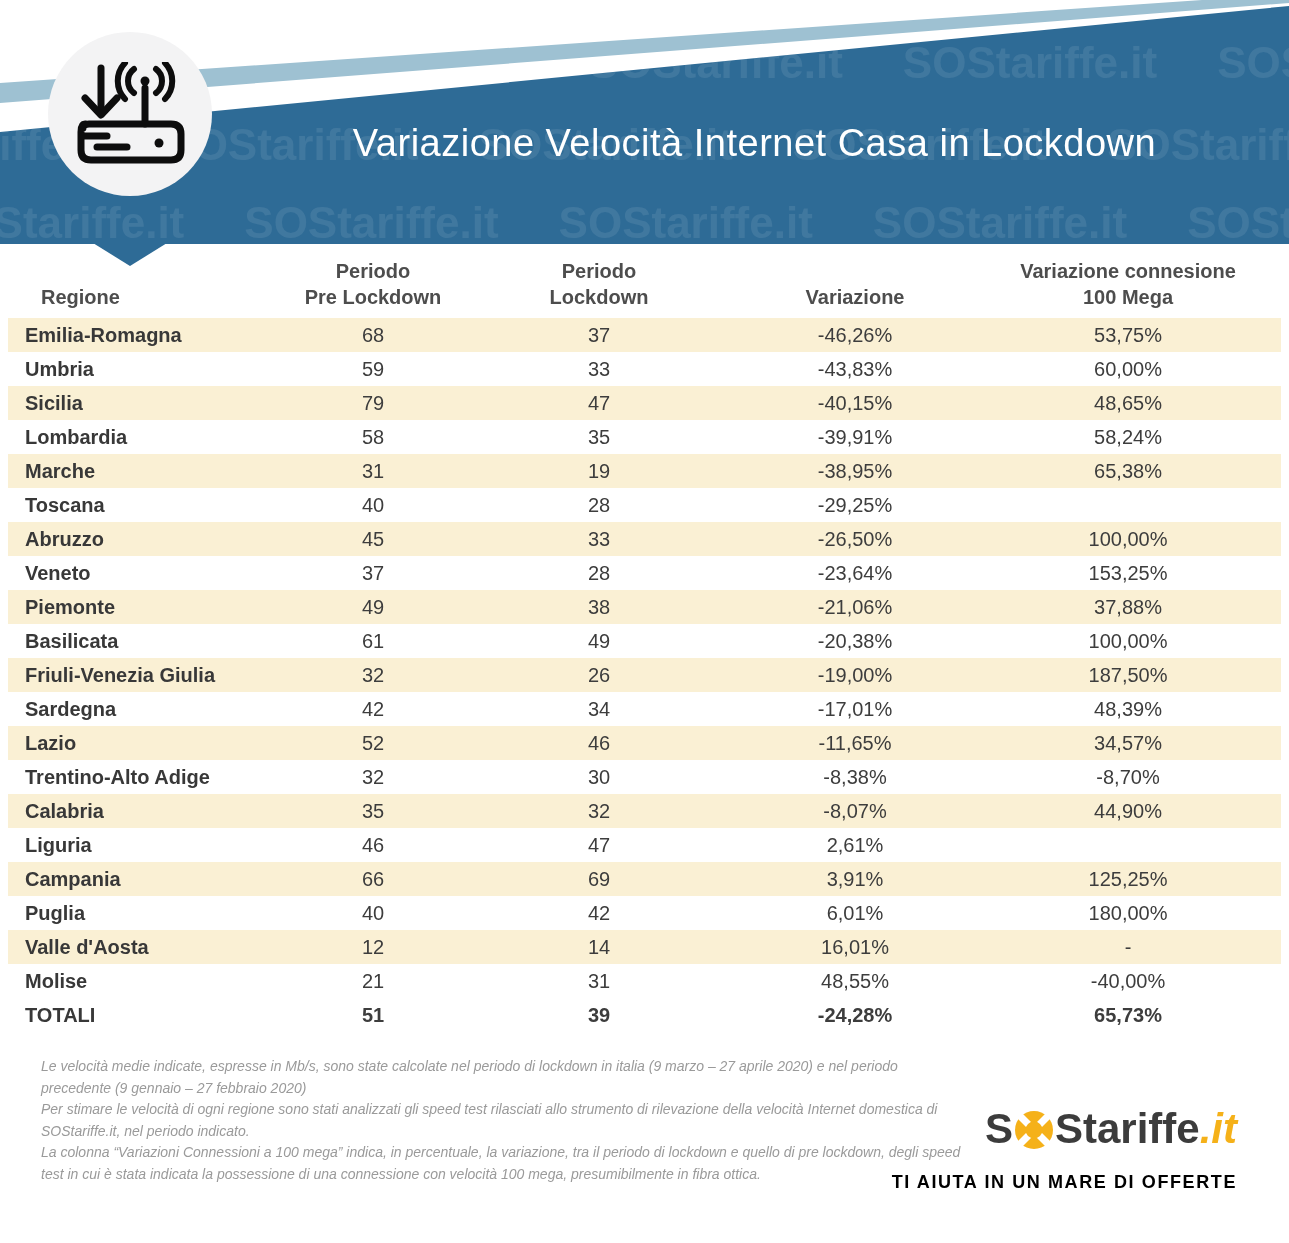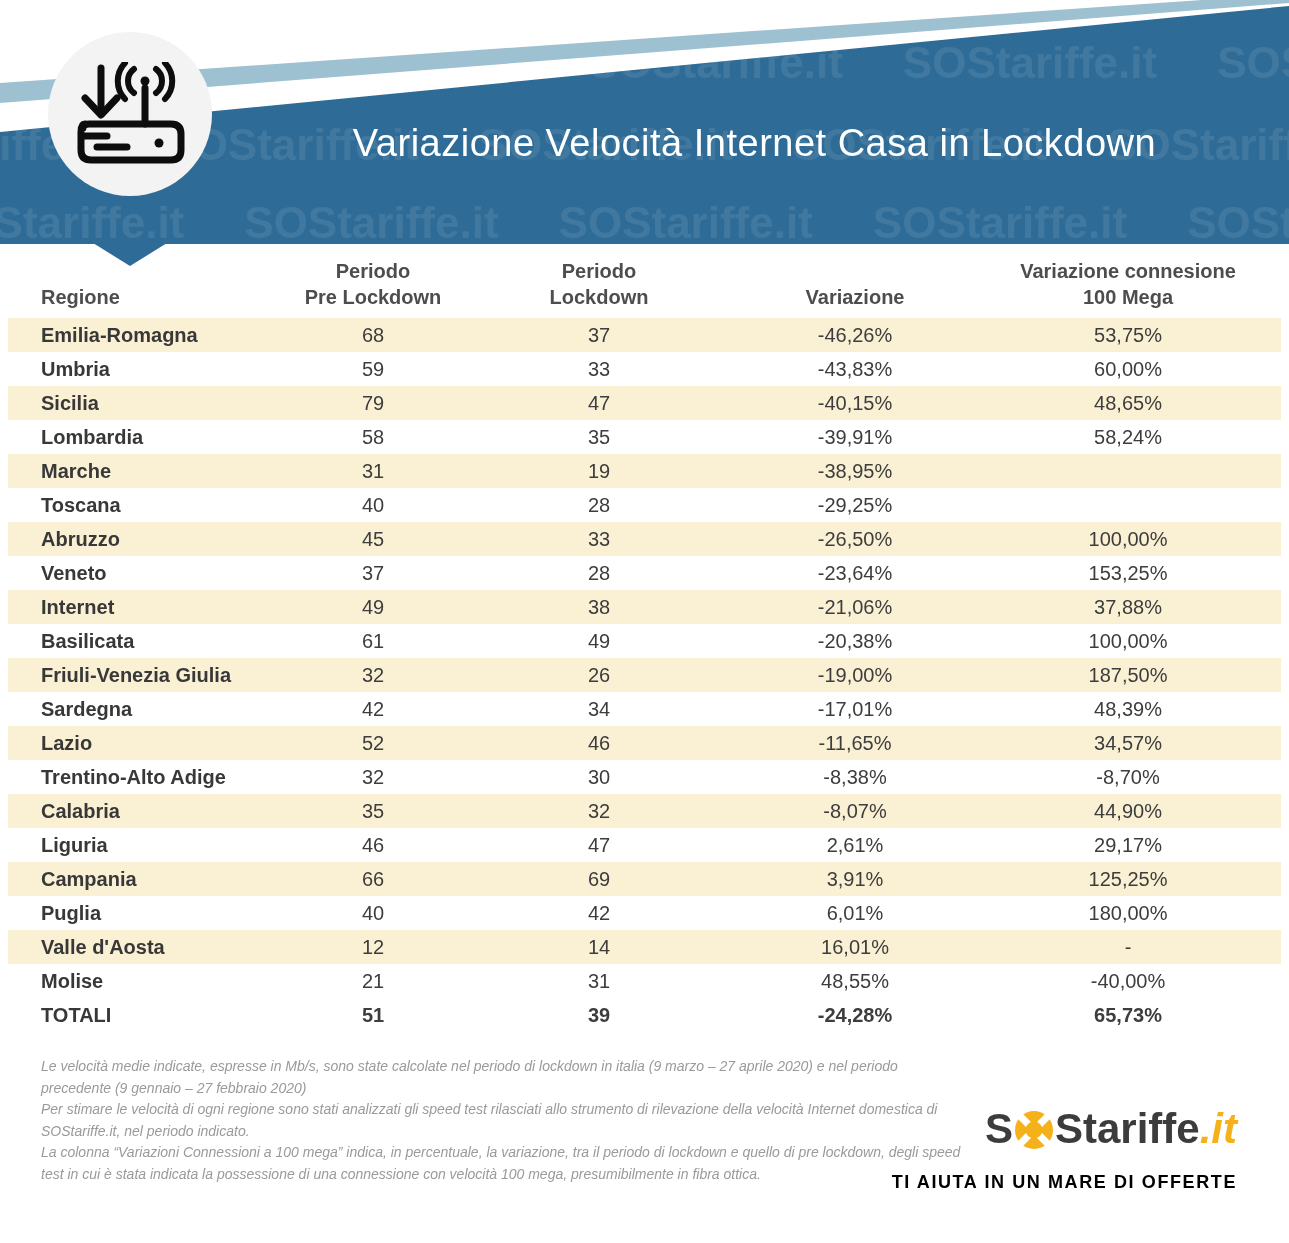--- a/index.html
+++ b/index.html
@@ -59,21 +59,21 @@
   }
   .thead .hcell { text-align:center; line-height:1.3;margin-top:8px; }
   .thead .hregion { text-align:left; padding-left:33px; }
   .tbody .trow {
     display:grid; grid-template-columns:275px 180px 272px 240px 306px;
     align-items:center; height:34px;
     font-size:20px; color:#3D3D3D;
   }
   .tbody .trow:nth-child(odd) { background:#FAF0D4; }
   .cell { text-align:center; }
-  .region-cell { text-align:left; padding-left:33px; font-weight:700; color:#383838; }
+  .region-cell { text-align:left; padding-left:17px; font-weight:700; color:#383838; }
   .total-row { background:#ffffff !important; font-weight:700; }
   .total-row .cell { font-weight:700; }
 
   
   .notes {
     position:absolute; top:1056px; left:41px; width:920px;
     color:#9A9A9A; font-style:italic; font-size:14px; line-height:21.5px;
   }
   .notes p { margin:0; }
 
@@ -175,20 +175,21 @@
       <div class="cell">58</div>
       <div class="cell">35</div>
       <div class="cell">-39,91%</div>
       <div class="cell">58,24%</div>
     </div>
         <div class="trow">
       <div class="cell region-cell">Marche</div>
       <div class="cell">31</div>
       <div class="cell">19</div>
       <div class="cell">-38,95%</div>
+      <div class="cell">65,38%</div>
     </div>
         <div class="trow">
       <div class="cell region-cell">Toscana</div>
       <div class="cell">40</div>
       <div class="cell">28</div>
       <div class="cell">-29,25%</div>
     </div>
         <div class="trow">
       <div class="cell region-cell">Abruzzo</div>
       <div class="cell">45</div>
@@ -197,21 +198,21 @@
       <div class="cell">100,00%</div>
     </div>
         <div class="trow">
       <div class="cell region-cell">Veneto</div>
       <div class="cell">37</div>
       <div class="cell">28</div>
       <div class="cell">-23,64%</div>
       <div class="cell">153,25%</div>
     </div>
         <div class="trow">
-      <div class="cell region-cell">Internet</div>
+      <div class="cell region-cell">Piemonte</div>
       <div class="cell">49</div>
       <div class="cell">38</div>
       <div class="cell">-21,06%</div>
       <div class="cell">37,88%</div>
     </div>
         <div class="trow">
       <div class="cell region-cell">Basilicata</div>
       <div class="cell">61</div>
       <div class="cell">49</div>
       <div class="cell">-20,38%</div>
@@ -250,21 +251,20 @@
       <div class="cell">35</div>
       <div class="cell">32</div>
       <div class="cell">-8,07%</div>
       <div class="cell">44,90%</div>
     </div>
         <div class="trow">
       <div class="cell region-cell">Liguria</div>
       <div class="cell">46</div>
       <div class="cell">47</div>
       <div class="cell">2,61%</div>
-      <div class="cell">29,17%</div>
     </div>
         <div class="trow">
       <div class="cell region-cell">Campania</div>
       <div class="cell">66</div>
       <div class="cell">69</div>
       <div class="cell">3,91%</div>
       <div class="cell">125,25%</div>
     </div>
         <div class="trow">
       <div class="cell region-cell">Puglia</div>

